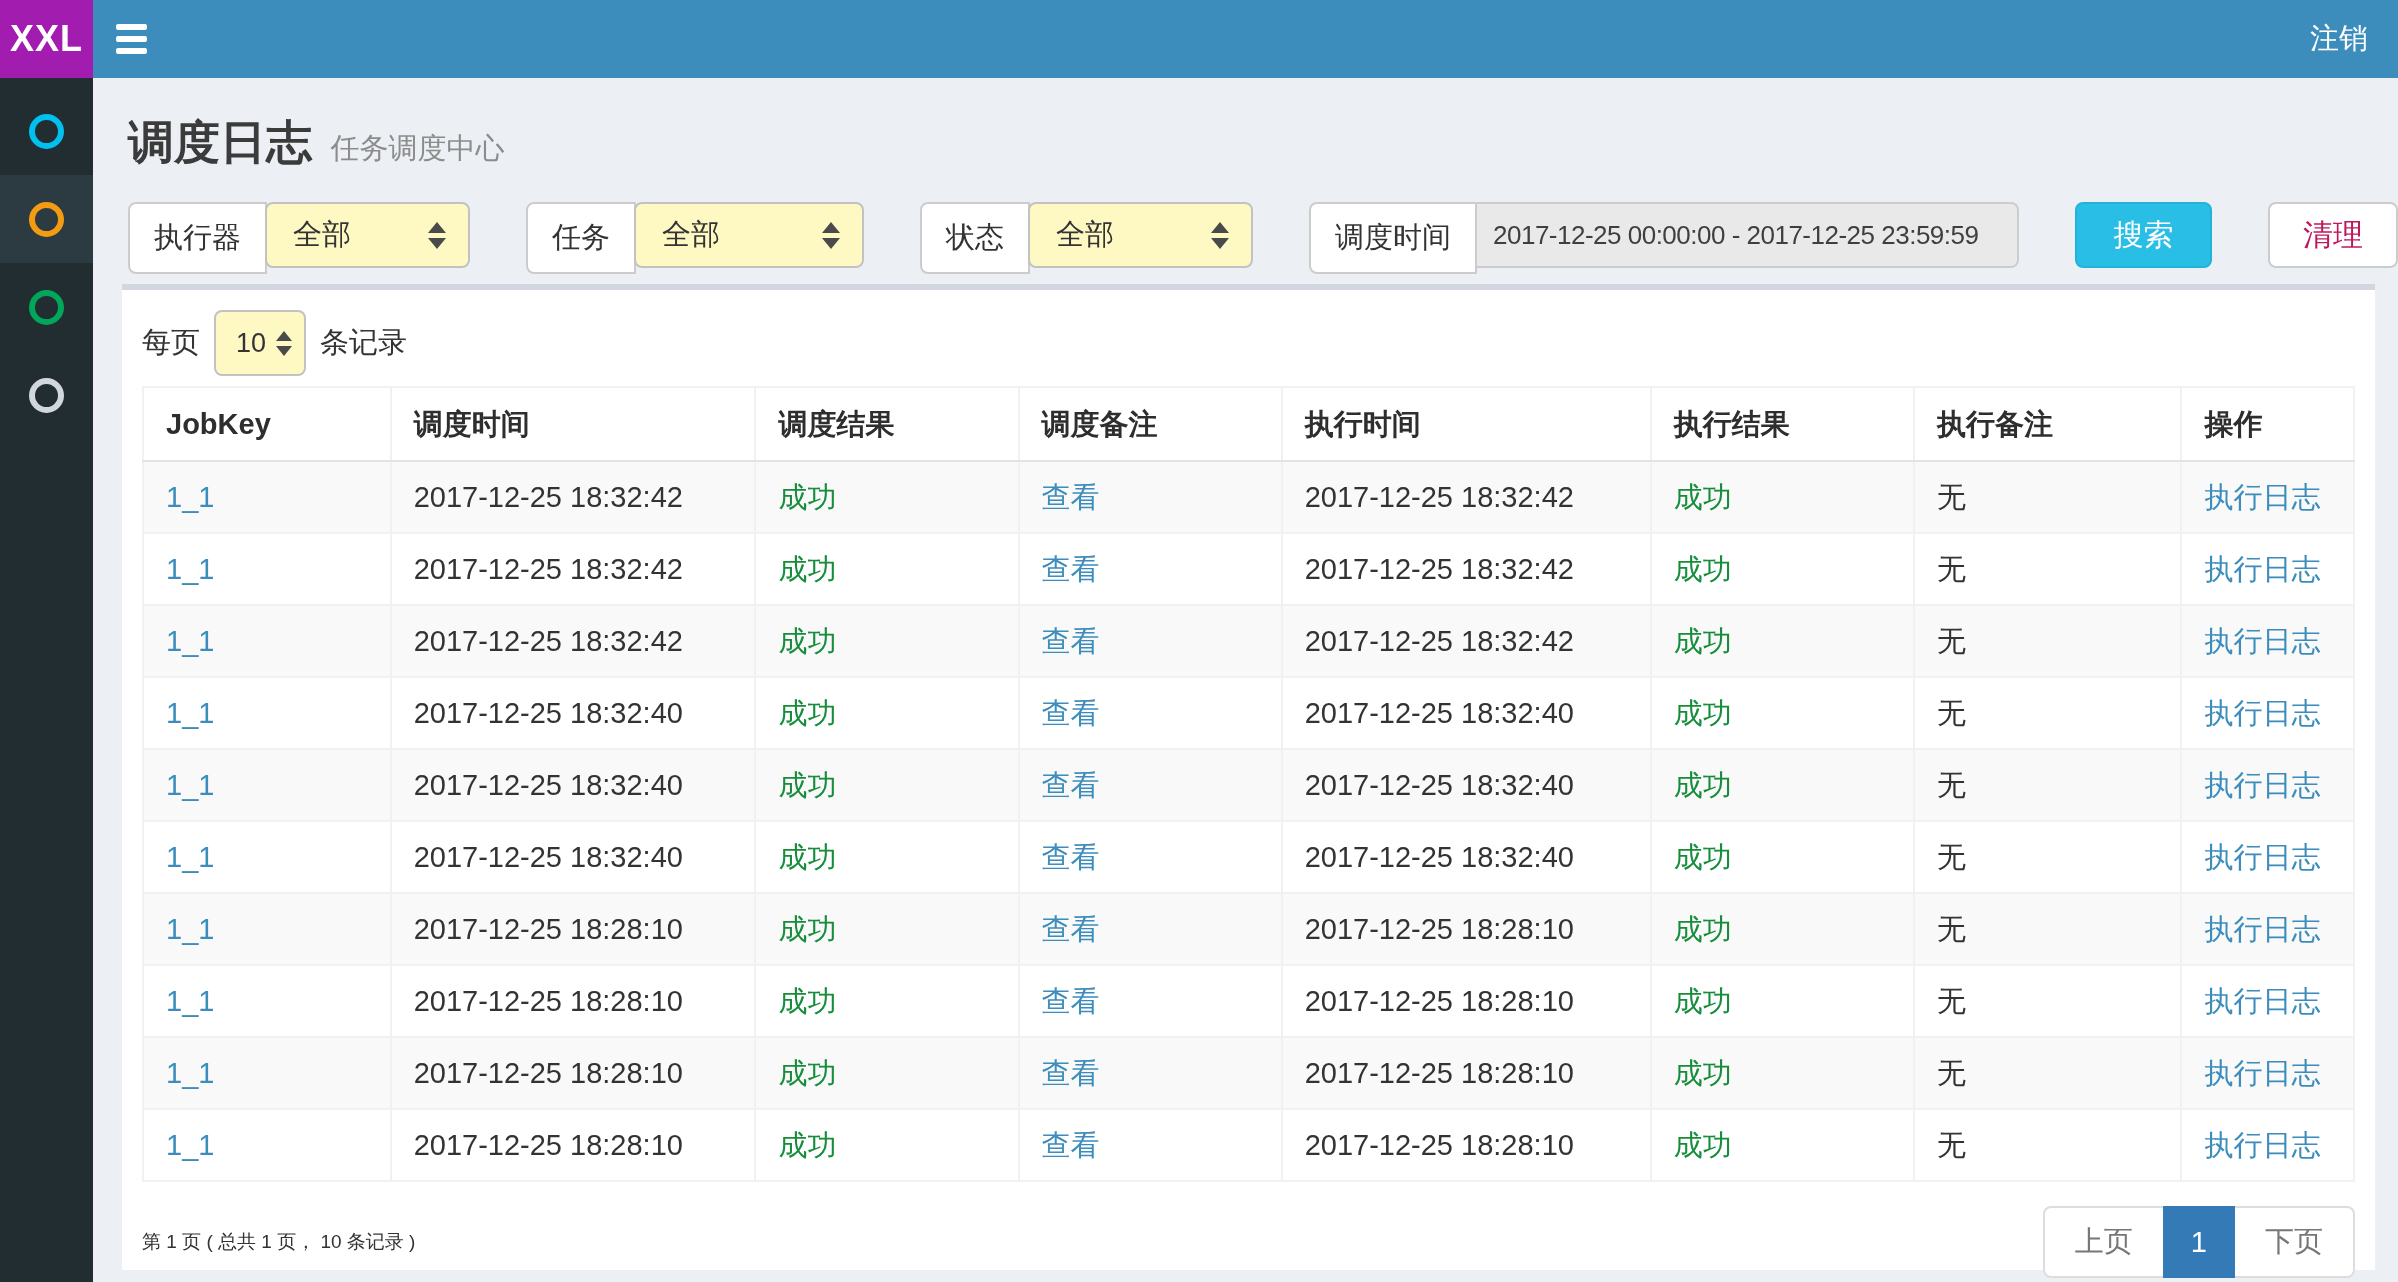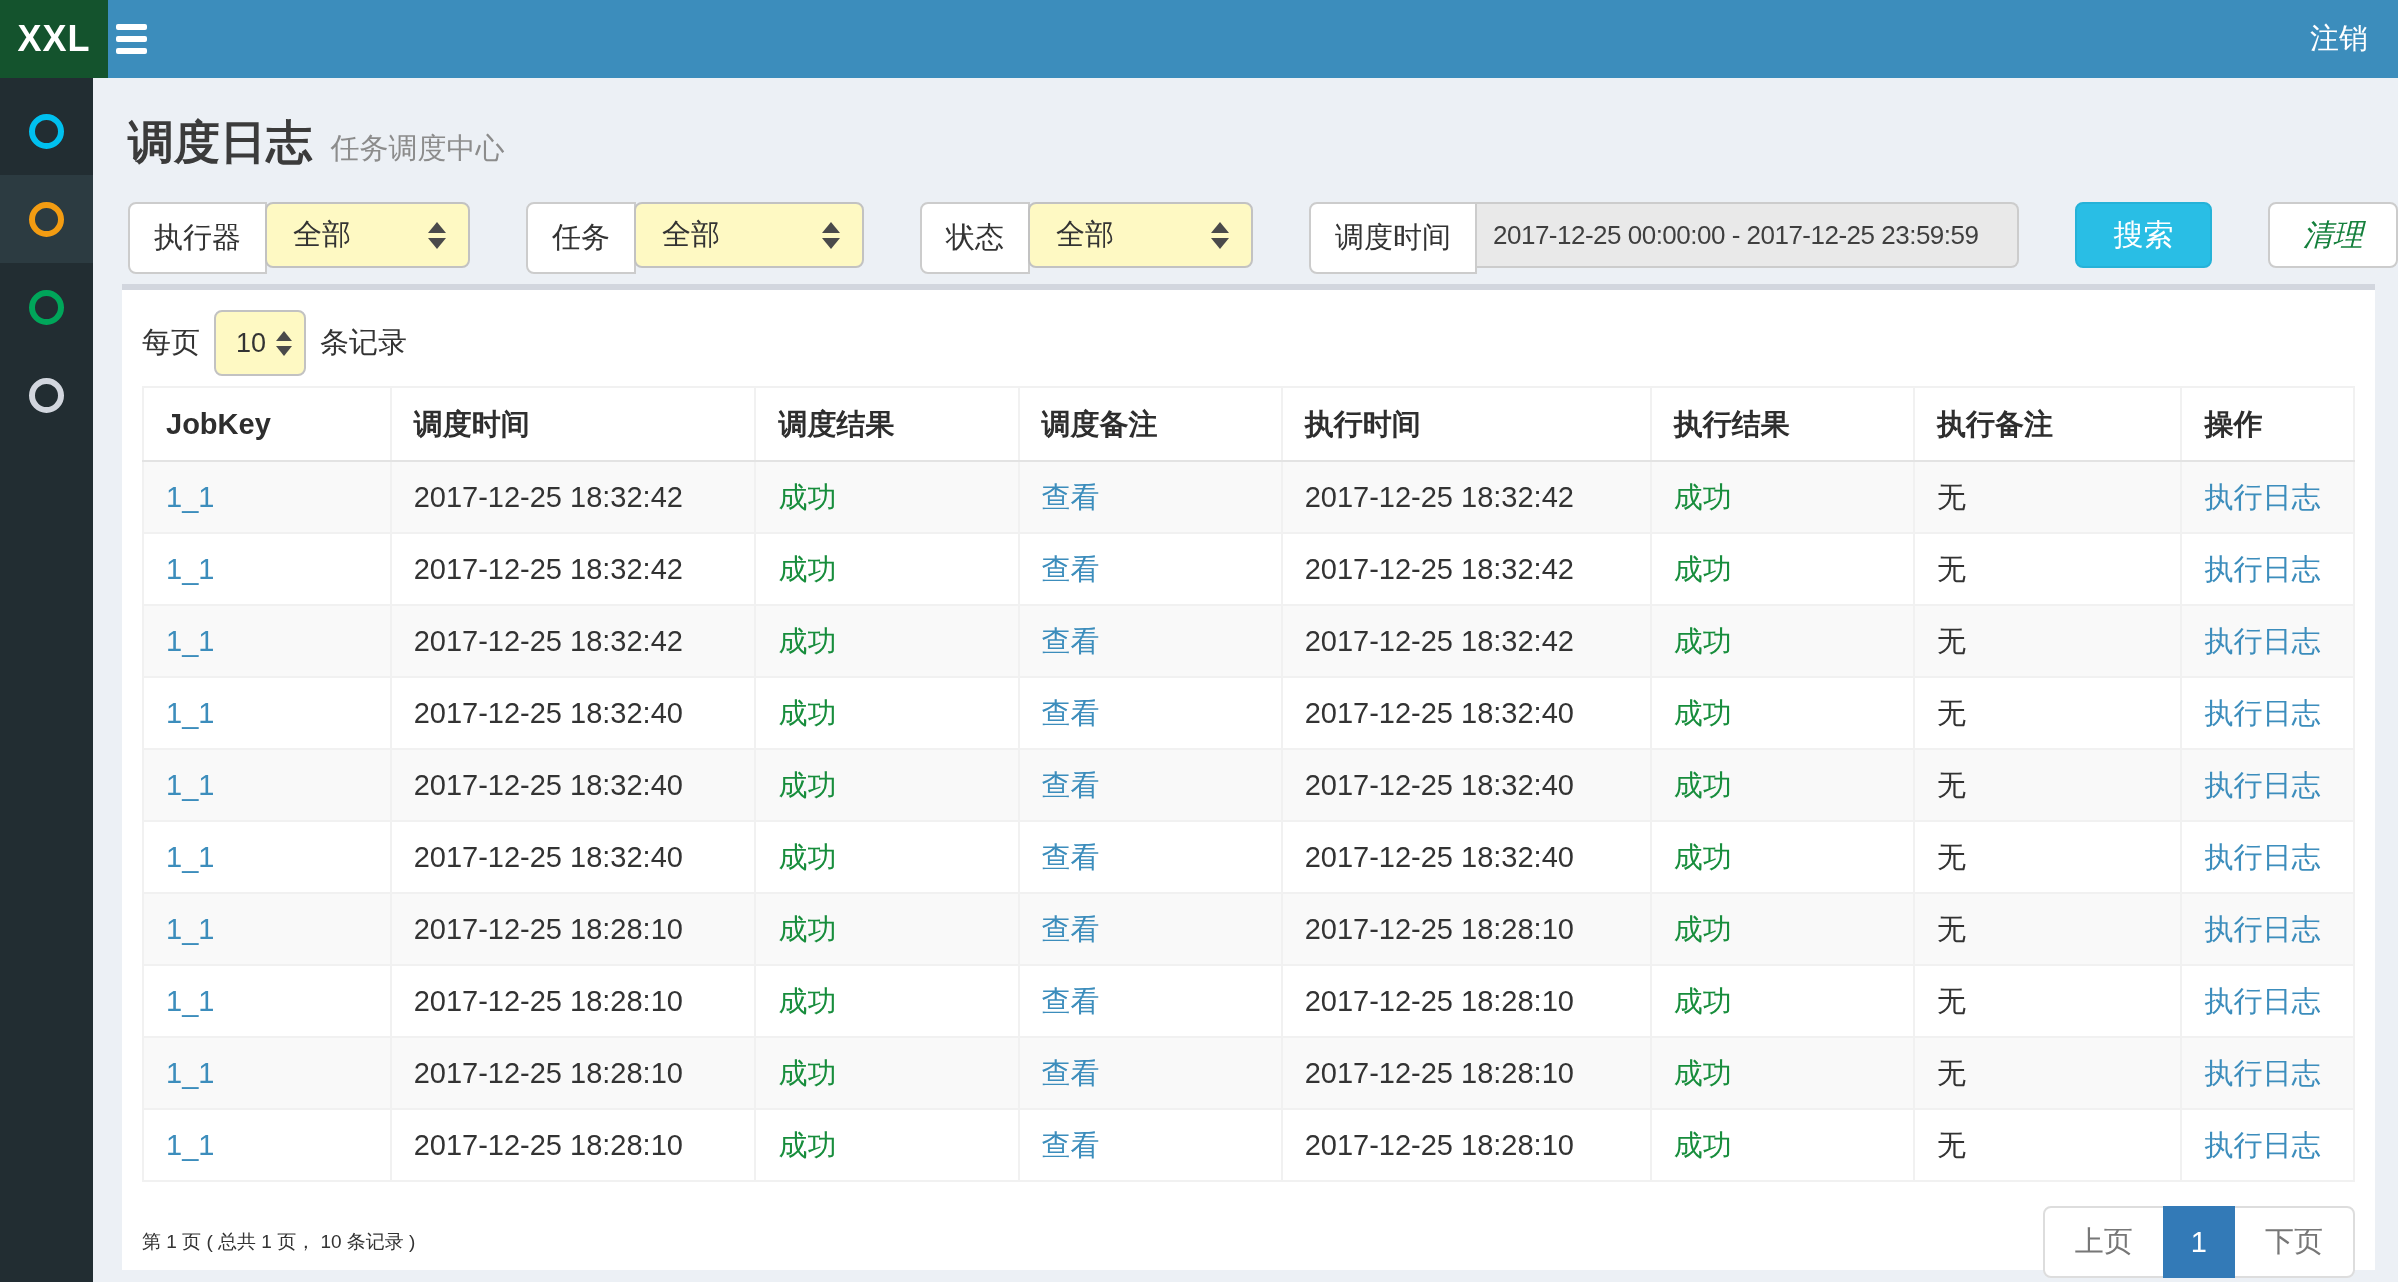--- a/index.html
+++ b/index.html
@@ -6,21 +6,21 @@
   html,body { margin:0; padding:0; }
   body {
     width:2398px; height:1282px; overflow:hidden; position:relative;
     background:#ecf0f5;
     font-family:"Liberation Sans","DejaVu Sans",sans-serif;
     color:#333;
   }
   
   .topbar { position:absolute; top:0; left:0; width:2398px; height:78px; background:#3c8dbc; z-index:5; }
   .logo {
-    position:absolute; left:0; top:0; width:108px; height:78px; background:#14532d;
+    position:absolute; left:0; top:0; width:93px; height:78px; background:#a21caf;
     color:#fff; font-weight:bold; font-size:36px; letter-spacing:1px;
     display:flex; align-items:center; justify-content:center;
   }
   .hamburger { position:absolute; left:93px; top:0; width:76px; height:78px;
     display:flex; flex-direction:column; align-items:center; justify-content:center; cursor:pointer; }
   .hamburger i { display:block; width:31px; height:6px; background:#fff; border-radius:2px; margin:3px 0; }
   .logout { position:absolute; right:30px; top:0; height:78px; display:flex; align-items:center;
     color:#fff; font-size:29px; cursor:pointer; }
   
   .sidebar { position:absolute; left:0; top:78px; width:93px; height:1204px; background:#222d32; padding-top:9px; }
@@ -49,21 +49,21 @@
   .arrows .dn { border-top:11px solid #4a4a4a; }
   .sel-executor { width:205px; } .sel-job { width:230px; } .sel-status { width:225px; }
   .time-input {
     background:#e9e9e9; border:2px solid #ccc; border-left:none; border-radius:0 8px 8px 0;
     display:flex; align-items:center; padding:0 16px; width:542px; height:66px;
     font-size:26px; color:#3f3f3f; letter-spacing:-0.5px; white-space:nowrap; overflow:hidden;
   }
   .gap { margin-left:56px; }
   .btn { height:66px; border-radius:8px; font-size:30px; display:flex; align-items:center; justify-content:center; cursor:pointer; }
   .btn-search { width:137px; background:#29bee5; border:2px solid #25b2d8; color:#fff; }
-  .btn-clear { width:130px; background:#fff; border:2px solid #ccc; color:#15803d;font-style:italic; }
+  .btn-clear { width:130px; background:#fff; border:2px solid #ccc; color:#be185d; }
   
   .box {
     margin:16px 23px 0 29px; background:#fff; border-top:6px solid #d2d6de;
     padding:20px 20px 0 20px; height:986px;
   }
   .perpage { display:flex; align-items:center; font-size:29px; color:#333; }
   .perpage .select { width:92px; padding:0 14px 0 20px; margin:0 14px; font-size:27px; }
   .perpage .arrows { padding-left:10px; }
   .perpage .arrows b { border-left-width:8px; border-right-width:8px; }
   .perpage .arrows .up { border-bottom-width:10px; }

